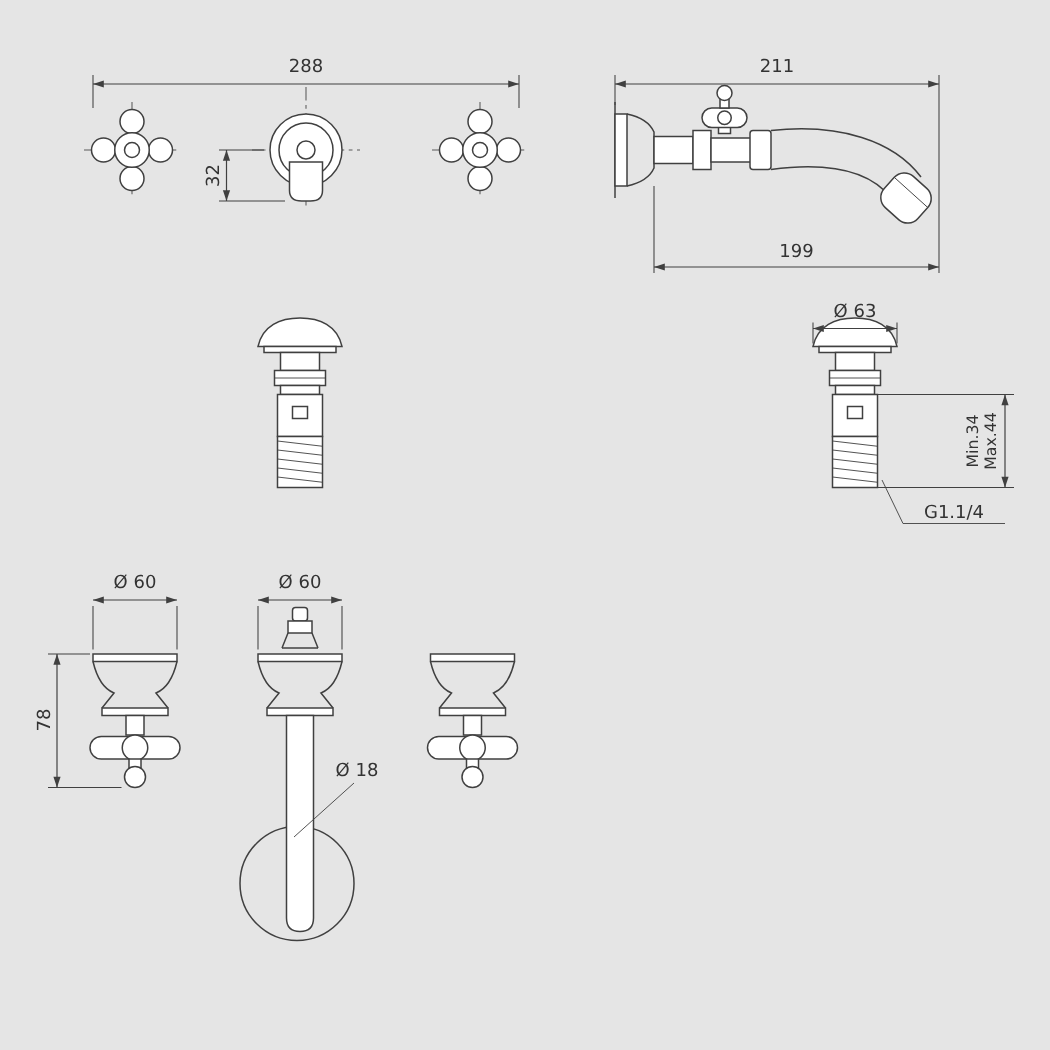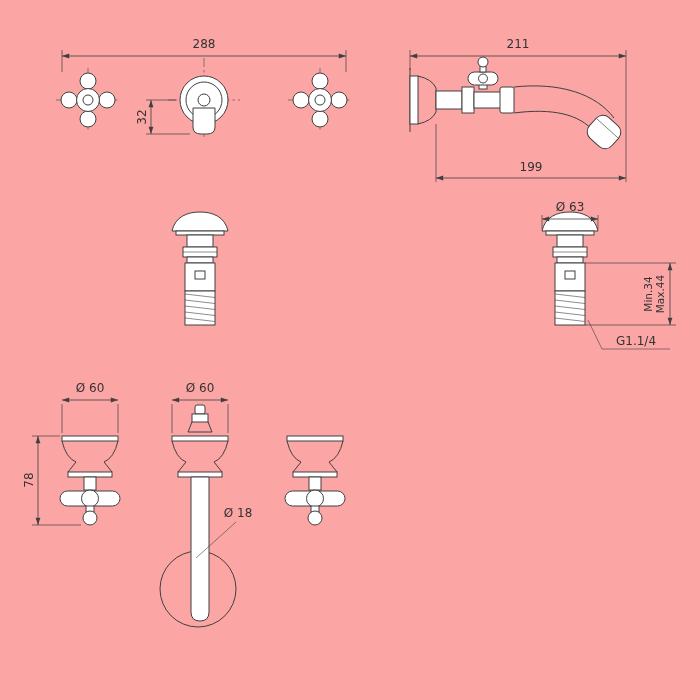--- a/index.html
+++ b/index.html
@@ -1,16 +1,16 @@
 <!DOCTYPE html>
 <html><head>
 <meta charset="utf-8">
 <style>
   html,body{margin:0;padding:0;background:#fff;}
-  .page{width:700px;height:700px;background:#fca5a5;position:relative;overflow:hidden;
+  .page{width:700px;height:700px;background:#e5e5e5;position:relative;overflow:hidden;
         font-family:"Liberation Sans",sans-serif;}
   svg{display:block;}
   .obj{fill:#ffffff;stroke:#404040;stroke-width:1;}
   .objn{fill:none;stroke:#404040;stroke-width:1;}
   .thin{fill:none;stroke:#404040;stroke-width:0.6;}
   .dim{stroke:#404040;stroke-width:0.8;fill:none;}
   .ext{stroke:#404040;stroke-width:0.7;fill:none;}
   .cl{stroke:#5a5a5a;stroke-width:0.7;fill:none;stroke-dasharray:9 3 2.5 3;}
   text.dim-label{font-family:"DejaVu Sans","Liberation Sans",sans-serif;font-size:12px;
                  fill:#333;text-anchor:middle;}

